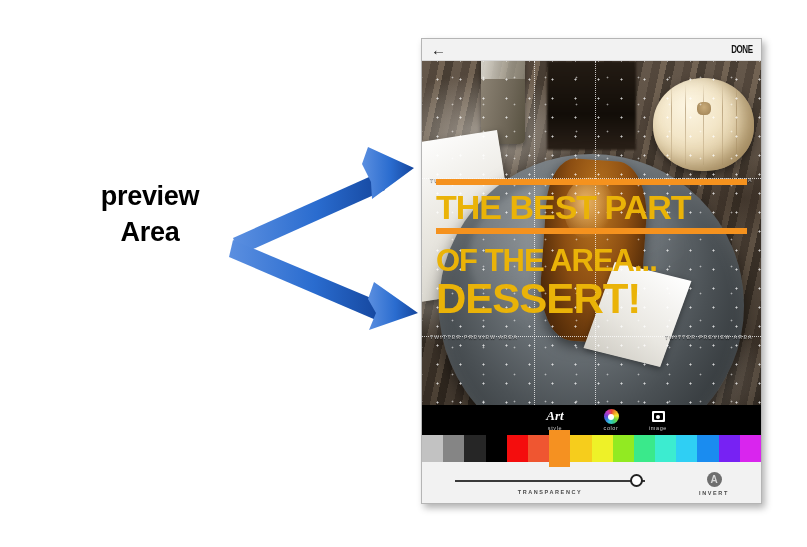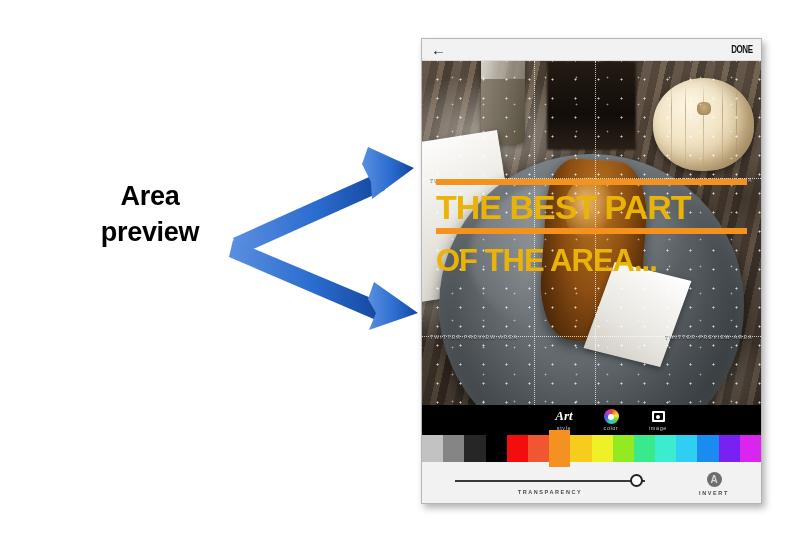--- a/index.html
+++ b/index.html
@@ -275,21 +275,21 @@
     text-align: center;
     color: #ffffff;
   }
   .tool .glyph { height: 17px; line-height: 17px; font-size: 13px; }
   .tool .tlabel {
     font-size: 5.5px;
     letter-spacing: 0.6px;
     color: #c9c9c9;
     margin-top: 1px;
   }
-  #tool-style { left: 119px; }
+  #tool-style { left: 110px; }
   #tool-color { left: 166px; }
   #tool-image { left: 213px; }
   .art-glyph {
     font-style: italic;
     font-weight: bold;
     font-family: "Liberation Serif", serif;
     font-size: 13px;
   }
   .img-glyph {
     display: inline-block;
@@ -402,22 +402,22 @@
     letter-spacing: 1.6px;
     color: #4a4a4a;
     font-weight: bold;
     margin-top: 3px;
   }
 </style>
 </head>
 <body>
 
 <div id="annotation">
+  <div>preview</div>
   <div>Area</div>
-  <div>preview</div>
 </div>
 
 <svg id="arrows" viewBox="0 0 807 547" xmlns="http://www.w3.org/2000/svg">
   <defs>
     <linearGradient id="agrad" x1="0" y1="0" x2="1" y2="0">
       <stop offset="0%" stop-color="#5b8fe0"></stop>
       <stop offset="55%" stop-color="#2a6ccf"></stop>
       <stop offset="100%" stop-color="#14459c"></stop>
     </linearGradient>
   </defs>
@@ -479,20 +479,21 @@
     <div class="wm tl">TWITTER PREVIEW AREA</div>
     <div class="wm tr">TWITTER PREVIEW AREA</div>
     <div class="wm bl">TWITTER PREVIEW AREA</div>
     <div class="wm br">TWITTER PREVIEW AREA</div>
 
     <div id="overlay-text">
       <div class="rule"></div>
       <div class="line1">THE BEST PART</div>
       <div class="rule"></div>
       <div class="line2">OF THE AREA...</div>
+      <div class="line3">DESSERT!</div>
     </div>
   </div>
 
   <div id="toolstrip">
     <div class="tool" id="tool-style">
       <div class="glyph">
         <span class="art-glyph">Art</span>
       </div>
       <div class="tlabel">style</div>
     </div>

